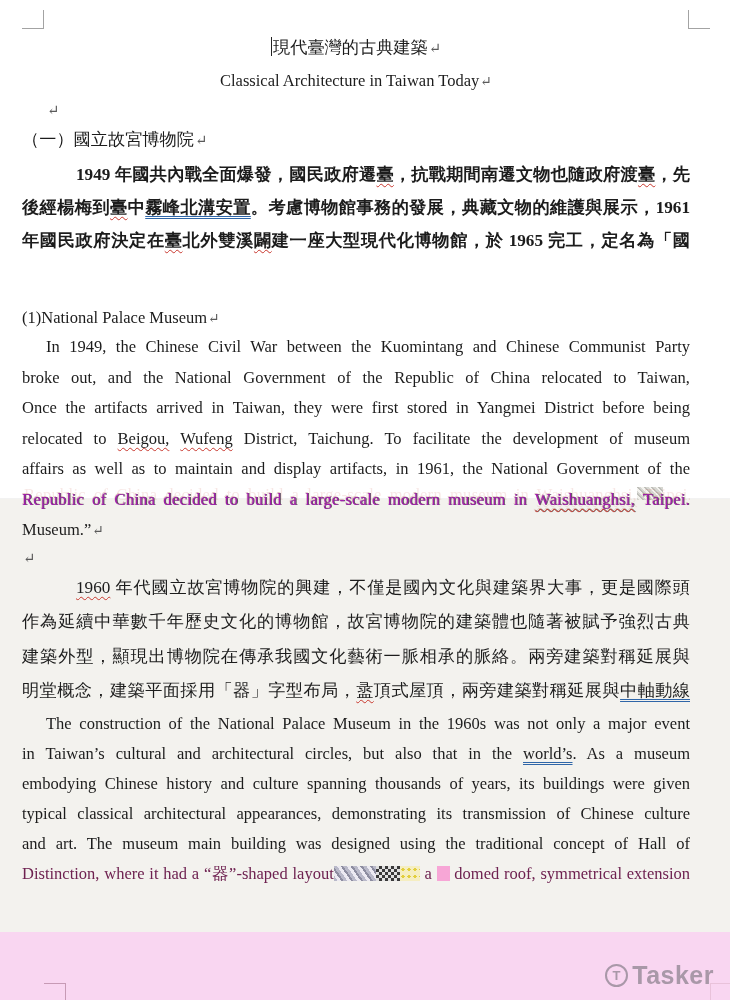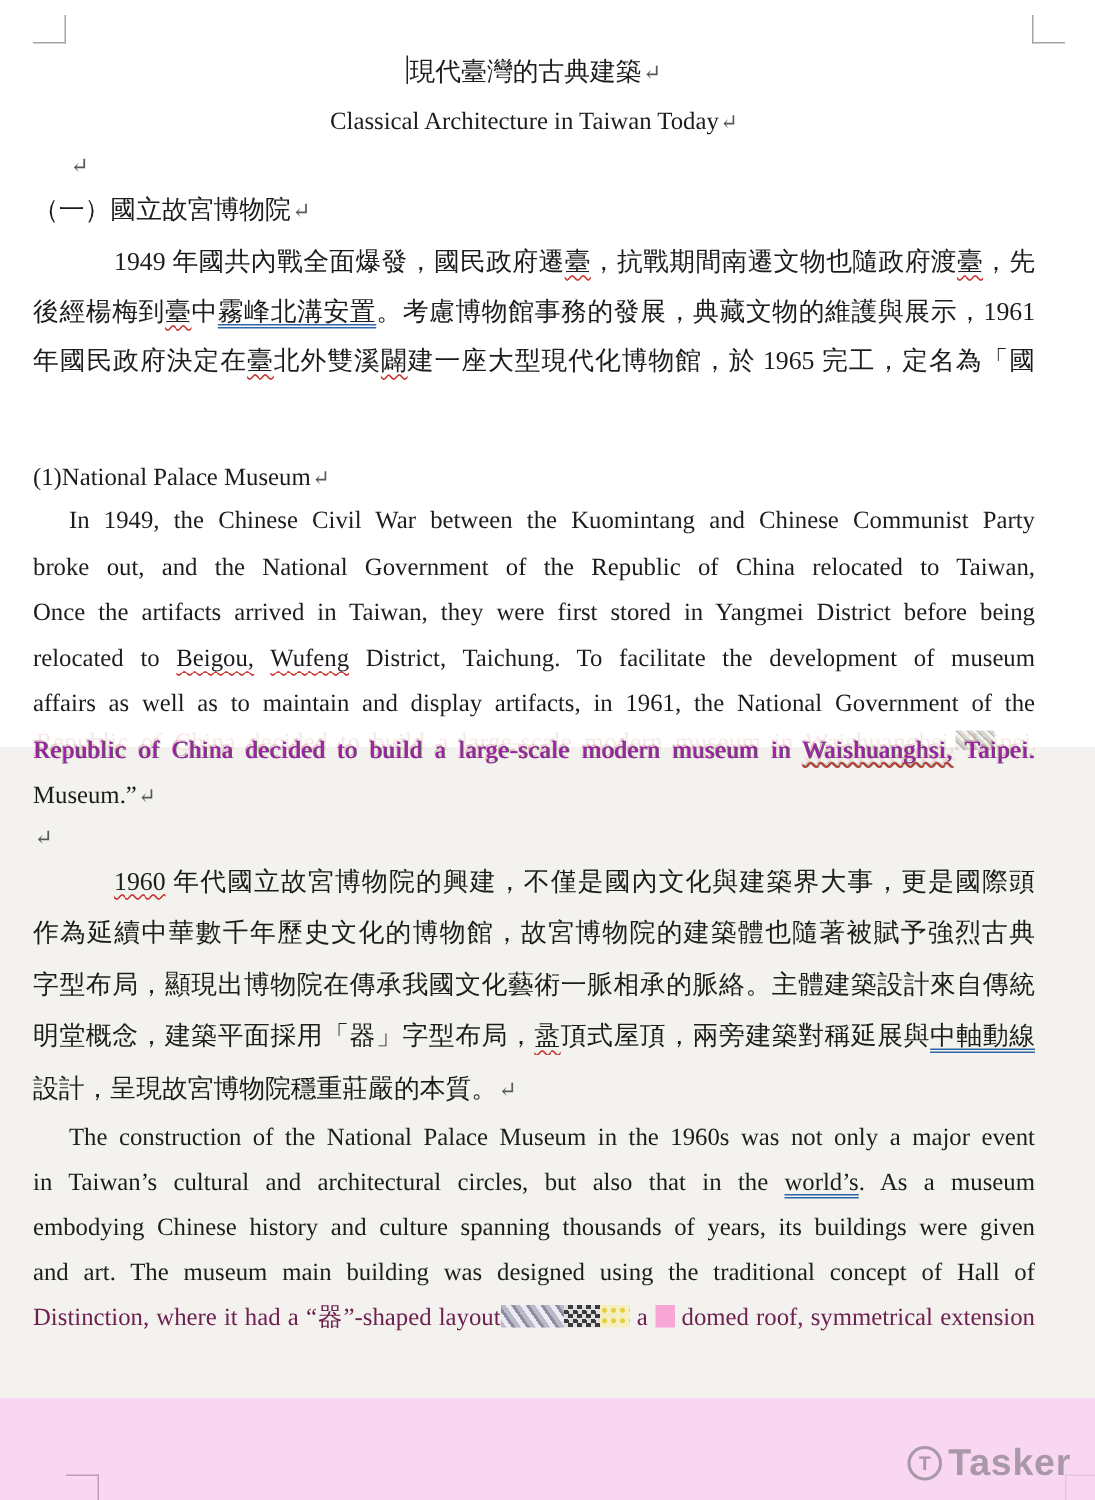--- a/index.html
+++ b/index.html
@@ -25,21 +25,21 @@
   .en .line{font-size:16.5px;}
   .t-cn .line{line-height:24px;height:24px;text-align:center;text-align-last:center;}
   .t-en .line{line-height:24px;height:24px;text-align:center;text-align-last:center;}
   .t-en{margin-top:9px;}
   .empty1{margin-top:6px;}
   .empty1 .line{line-height:22px;height:22px;padding-left:24px;}
   .empty2{margin-top:1px;}
   .empty2 .line{line-height:22px;height:22px;}
   .h-cn{margin-top:6px;}
   .h-cn .line{line-height:25px;height:25px;}
-  .cn-p1{margin-top:6px;}
+  .cn-p1{margin-top:6px;font-weight:bold;}
   .cn-p1 .line{line-height:33px;height:33px;}
   .h-en{margin-top:0;}
   .h-en .line{line-height:26px;height:26px;margin-top:48px;}
   .en-p1{margin-top:1px;}
   .en-p1 .line{line-height:30.5px;height:30.5px;}
   .cn-p2{margin-top:2px;}
   .cn-p2 .line{line-height:34.6px;height:34.6px;}
   .en-p2 .line{line-height:30px;height:30px;}
   .ind-cn{padding-left:54px;}
   .ind-en{padding-left:24px;}
@@ -139,28 +139,28 @@
       <div class="line fill"><span>affairs as well as to maintain and display artifacts, in 1961, the National Government of the</span></div>
       <div class="line fill ghost"><span>Republic of China decided to build a large-scale modern museum in </span><span class="spell">Waishuanghsi,</span><span> Taipei.</span></div>
       <div class="line"><span>Museum.”</span><span class="mark">↵</span></div>
     </div>
     <div class="para empty2 cn">
       <div class="line"><span class="mark">↵</span></div>
     </div>
     <div class="para cn-p2 cn">
       <div class="line fill ind-cn"><span class="spell">1960</span><span> 年代國立故宮博物院的興建，不僅是國內文化與建築界大事，更是國際頭條。</span></div>
       <div class="line fill"><span>作為延續中華數千年歷史文化的博物館，故宮博物院的建築體也隨著被賦予強烈古典</span></div>
-      <div class="line fill"><span>字型布局，顯現出博物院在傳承我國文化藝術一脈相承的脈絡。主體建築設計來自傳統</span></div>
+      <div class="line fill"><span>建築外型，顯現出博物院在傳承我國文化藝術一脈相承的脈絡。兩旁建築對稱延展與</span></div>
       <div class="line fill"><span>明堂概念，建築平面採用「器」字型布局，</span><span class="spell">盝</span><span>頂式屋頂，兩旁建築對稱延展與</span><span class="gram">中軸動線</span></div>
-      <div class="line"><span>設計，呈現故宮博物院穩重莊嚴的本質。</span><span class="mark">↵</span></div>
     </div>
     <div class="para en-p2 en">
       <div class="line fill ind-en"><span>The construction of the National Palace Museum in the 1960s was not only a major event</span></div>
       <div class="line fill"><span>in Taiwan’s cultural and architectural circles, but also that in the </span><span class="gram">world’s</span><span>. As a museum</span></div>
       <div class="line fill"><span>embodying Chinese history and culture spanning thousands of years, its buildings were given</span></div>
+      <div class="line fill"><span>typical classical architectural appearances, demonstrating its transmission of Chinese culture</span></div>
       <div class="line fill"><span>and art. The museum main building was designed using the traditional concept of Hall of</span></div>
       <div class="line fill pinkline"><span>Distinction, where it had a “器”-shaped layout</span><span class="glitch g-stripes"></span><span class="glitch g-checker"></span><span class="glitch g-dots"></span><span> a </span><span class="glitch g-pink"></span><span> domed roof, symmetrical extension of</span></div>
     </div>
   </div>
 
 <div id="watermark">
   <span class="wm-circle">T</span>
   <span>Tasker</span>
 </div>
 

